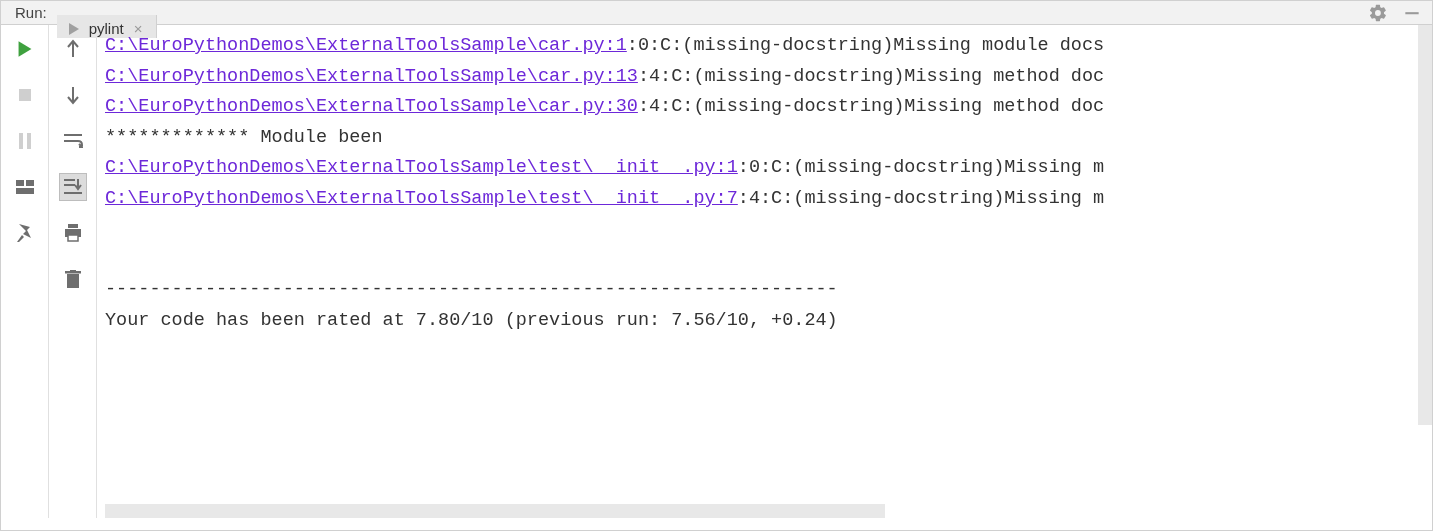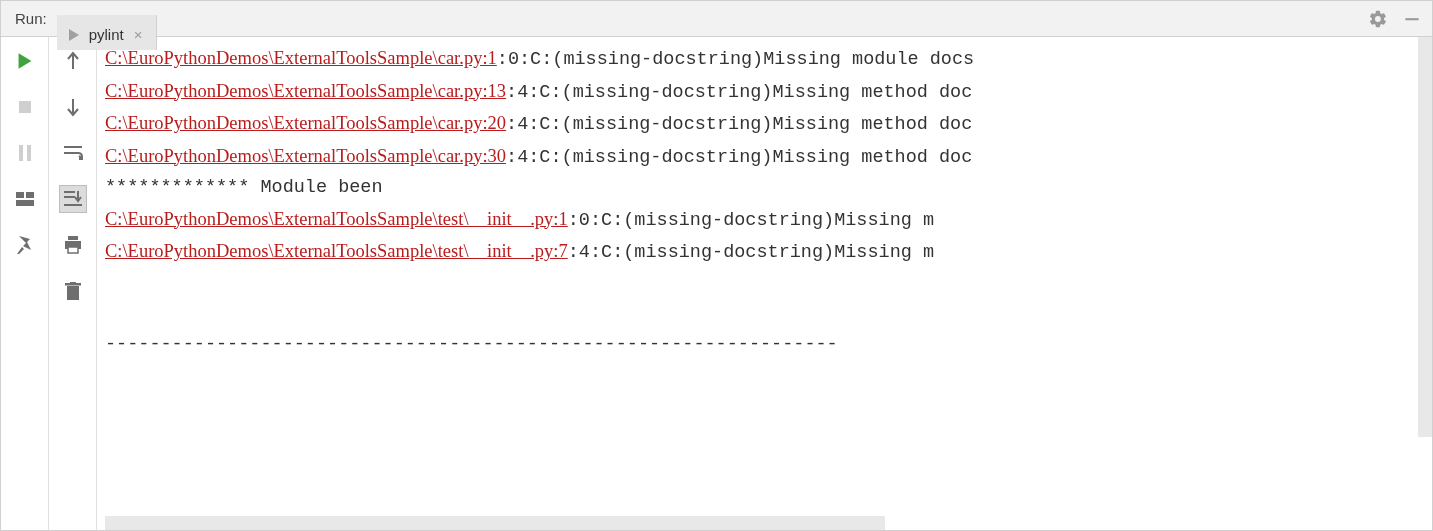--- a/index.html
+++ b/index.html
@@ -5,21 +5,21 @@
   * { margin: 0; padding: 0; box-sizing: border-box; }
   body {
     font-family: -apple-system, BlinkMacSystemFont, "Segoe UI", Arial, sans-serif;
     background: #fff;
     overflow: hidden;
     width: 1433px;
     height: 531px;
     border: 1px solid #d0d0d0;
   }
   .header {
-    height: 36px;
+    height: 24px;
     display: flex;
     align-items: center;
     border-bottom: 1px solid #d0d0d0;
     background: #f2f2f2;
     position: relative;
   }
   .run-label {
     padding: 0 10px 0 14px;
     font-size: 15px;
     color: #444;
@@ -89,24 +89,23 @@
     padding: 6px 0 0 8px;
     font-family: "Consolas","Courier New",monospace;
     font-size: 18.5px;
     line-height: 1.65;
     color: #333;
     white-space: nowrap;
     height: calc(100% - 16px);
     overflow: hidden;
   }
   .console .link {
-    color: #b91c1c;
+    color: #6d28d9;
     text-decoration: underline;
     cursor: pointer;
-    font-family: Liberation Serif, serif;
   }
   .vscroll {
     position: absolute;
     right: 0;
     top: 0;
     width: 14px;
     height: 400px;
     background: #e8e8e8;
   }
   .hscroll {
@@ -215,26 +214,26 @@
           <rect x="0" y="1" width="16" height="2.5"></rect>
           <rect x="5" y="0" width="6" height="2"></rect>
         </svg>
     </span>
   </div>
 
   <div class="console-wrap">
     <div class="console" id="console">
         <div><span class="link">C:\EuroPythonDemos\ExternalToolsSample\car.py:1</span><span>:0:C:(missing-docstring)Missing module docs</span></div>
         <div><span class="link">C:\EuroPythonDemos\ExternalToolsSample\car.py:13</span><span>:4:C:(missing-docstring)Missing method doc</span></div>
-        <div><span class="link">C:\EuroPythonDemos\ExternalToolsSample\car.py:20</span><span>:4:C:(missing-docstring)Missing method doc</span></div>
         <div><span class="link">C:\EuroPythonDemos\ExternalToolsSample\car.py:30</span><span>:4:C:(missing-docstring)Missing method doc</span></div>
         <div>************* Module been</div>
         <div><span class="link">C:\EuroPythonDemos\ExternalToolsSample\test\__init__.py:1</span><span>:0:C:(missing-docstring)Missing m</span></div>
         <div><span class="link">C:\EuroPythonDemos\ExternalToolsSample\test\__init__.py:7</span><span>:4:C:(missing-docstring)Missing m</span></div>
         <div>&nbsp;</div>
         <div>&nbsp;</div>
         <div>------------------------------------------------------------------</div>
+        <div>Your code has been rated at 7.80/10 (previous run: 7.56/10, +0.24)</div>
       </div>
     <div class="vscroll"></div>
     <div class="hscroll"></div>
   </div>
 
 </div>
 
 </body></html>

